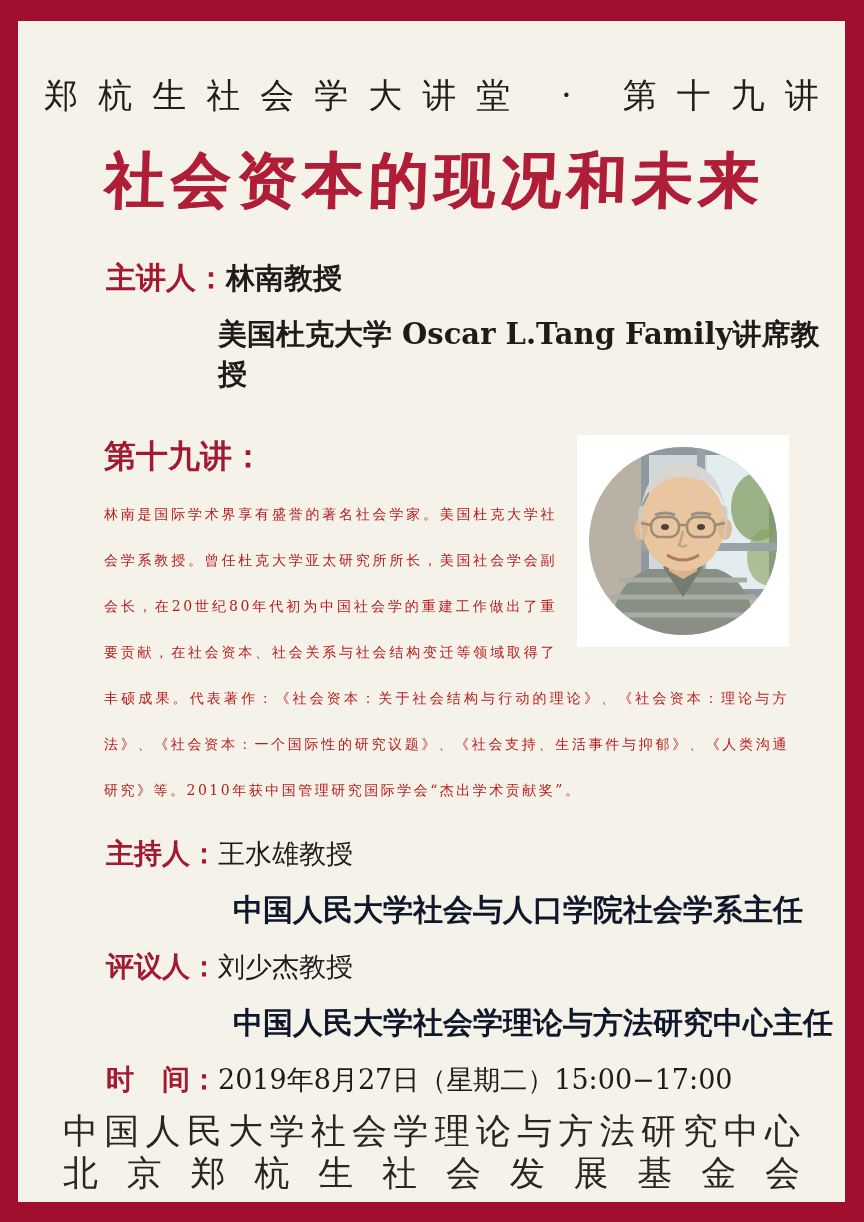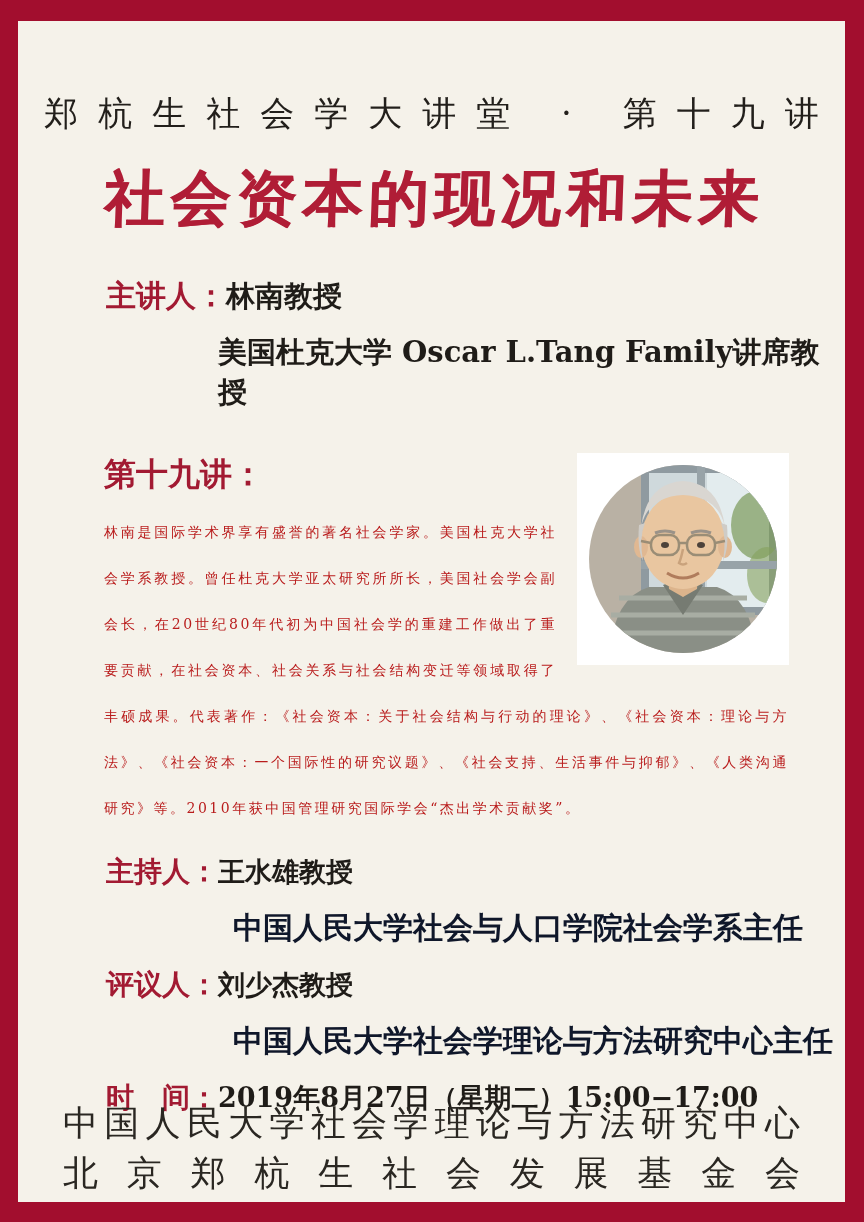--- a/index.html
+++ b/index.html
@@ -17,21 +17,21 @@
   .inner {
     position: relative;
     width: 100%;
     height: 100%;
     background: #f5f2ea;            
     overflow: hidden;
   }
 
   
   .series-title {
-    margin-top: 70px;
+    margin-top: 52px;
     text-align: center;
     font-size: 34px;
     letter-spacing: 20px;
     padding-left: 20px;  
     color: #221f1b;
     white-space: nowrap;
   }
   .main-title {
     margin-top: 22px;
     text-align: center;
@@ -92,21 +92,21 @@
     font-size: 14px;
     line-height: 46px;
     letter-spacing: 2.5px;
     text-align: justify;
     color: #b91c1c;
   }
 
   
   .details-block { margin-top: 22px; padding-left: 88px; }
   .detail-row { display: flex; align-items: baseline; margin-bottom: 17px; }
-  .detail-value { font-size: 27px; font-weight: 700; color: #1f1c18; text-align: center; }
+  .detail-value { font-size: 27px; font-weight: 400; color: #1f1c18; text-align: center; }
   .detail-sub {
     margin-left: 127px;
     margin-bottom: 17px;
     font-size: 30px;
     font-weight: 700;
     color: #0f172a;
   }
   .detail-row .label-red { font-size: 28px; }
 
   
@@ -118,21 +118,21 @@
   .footer-line {
     width: 737px;
     margin: 0 auto;
     font-size: 35px;
     color: #2a2722;
     text-align: justify;
     text-align-last: justify;
     line-height: 38px;
     white-space: nowrap;
   }
-  .footer-line + .footer-line { margin-top: 12px; }
+  .footer-line + .footer-line { margin-top: 4px; }
 </style>
 </head>
 <body>
 
 <div class="page">
   <div class="inner">
 
     <div class="series-title">郑杭生社会学大讲堂 · 第十九讲</div>
 
     <div class="main-title">社会资本的现况和未来</div>

